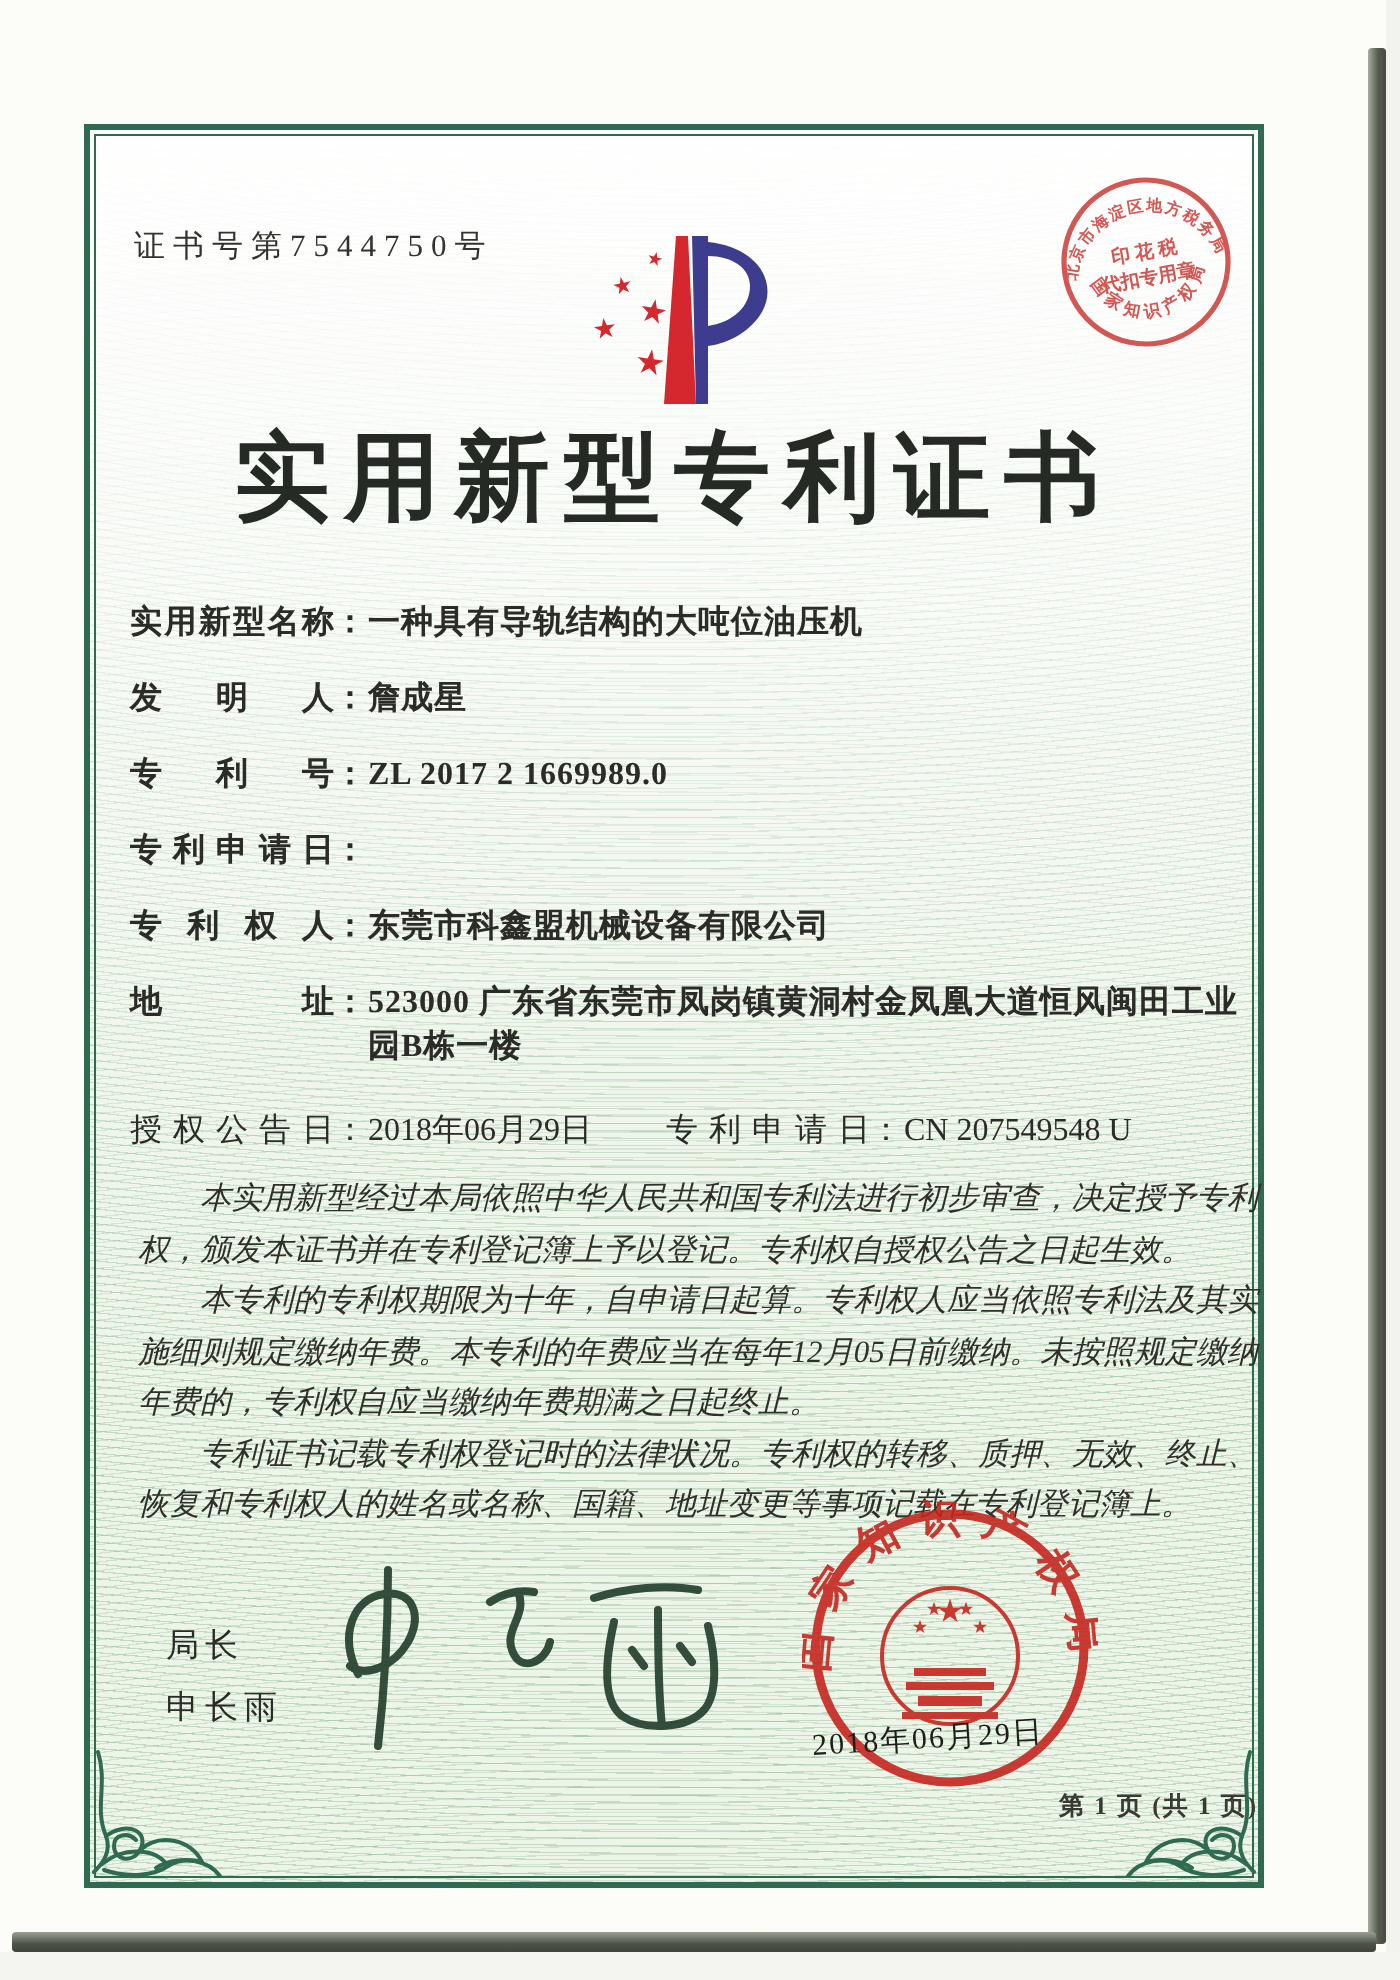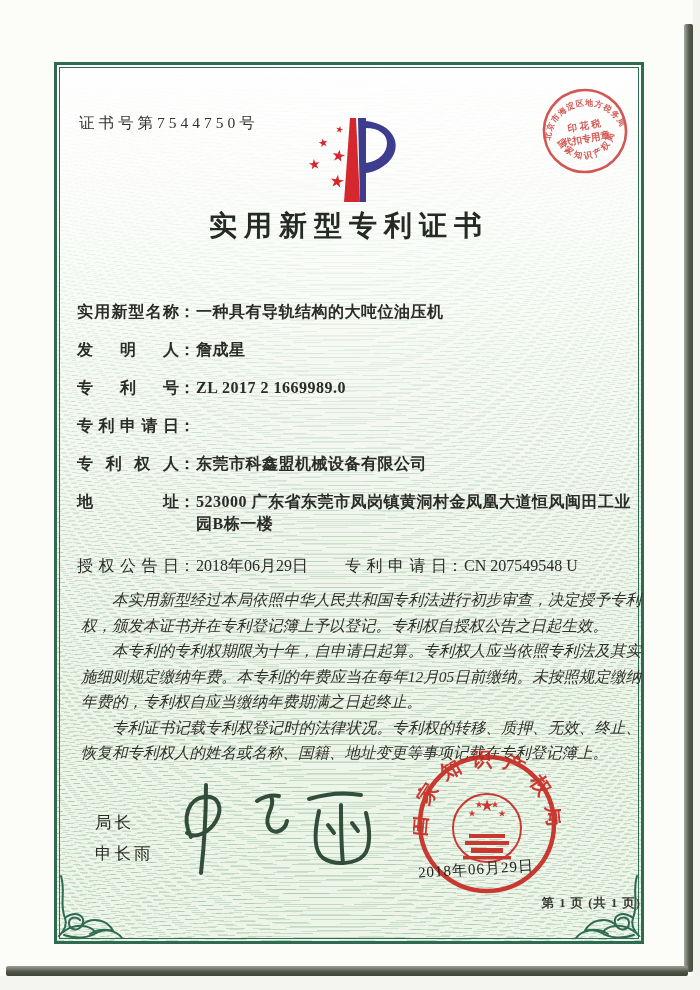--- a/index.html
+++ b/index.html
@@ -32,42 +32,41 @@
   
   .frame {
     position: absolute; left: 42px; top: 62px; width: 590px; height: 882px;
     border: 3px solid #2f6b52;
     background:
       linear-gradient(180deg, rgba(255,255,255,0.97) 0%, rgba(255,255,255,0.82) 16%,
                       rgba(255,255,255,0.45) 36%, rgba(255,255,255,0.12) 58%, rgba(255,255,255,0) 75%),
       repeating-radial-gradient(1250px 760px at 50% -430px, rgba(96,158,108,0.30) 0 1px, rgba(0,0,0,0) 1px 6px),
       repeating-radial-gradient(1350px 820px at 46% 1560px, rgba(96,158,108,0.20) 0 1px, rgba(0,0,0,0) 1px 7px),
       #edf4e8;
-    margin-left: 12px;
   }
   .frame::before {
     content: ""; position: absolute; inset: 2px;
     border: 1px solid #2f6b52; pointer-events: none;
   }
 
   .cert-number {
     position: absolute; left: 22px; top: 48px;
     font-size: 15.5px; letter-spacing: 4px; color: #33332e;
   }
 
   .logo { position: absolute; left: 238px; top: 50px; width: 112px; height: 90px; }
 
   .tax-stamp {
     position: absolute; left: 482px; top: 20px; width: 92px; height: 92px;
     transform: rotate(-10deg); opacity: 0.92;
   }
 
   .title {
     position: absolute; left: 0; top: 142px; width: 100%;
-    text-align: center; font-size: 28px; font-weight: 700;
+    text-align: center; font-size: 48px; font-weight: 700;
     letter-spacing: 7px; color: #252b24;
   }
 
   .fields { position: absolute; left: 20px; top: 236px; width: 556px; font-size: 16px; }
   .frow { display: flex; margin-bottom: 16px; line-height: 22px; font-weight: bold; }
   .flabel {
     flex: none; width: 102px; color: #2b2b27;
     text-align: justify; text-align-last: justify;
   }
   .fcolon { flex: none; width: 17px; }

